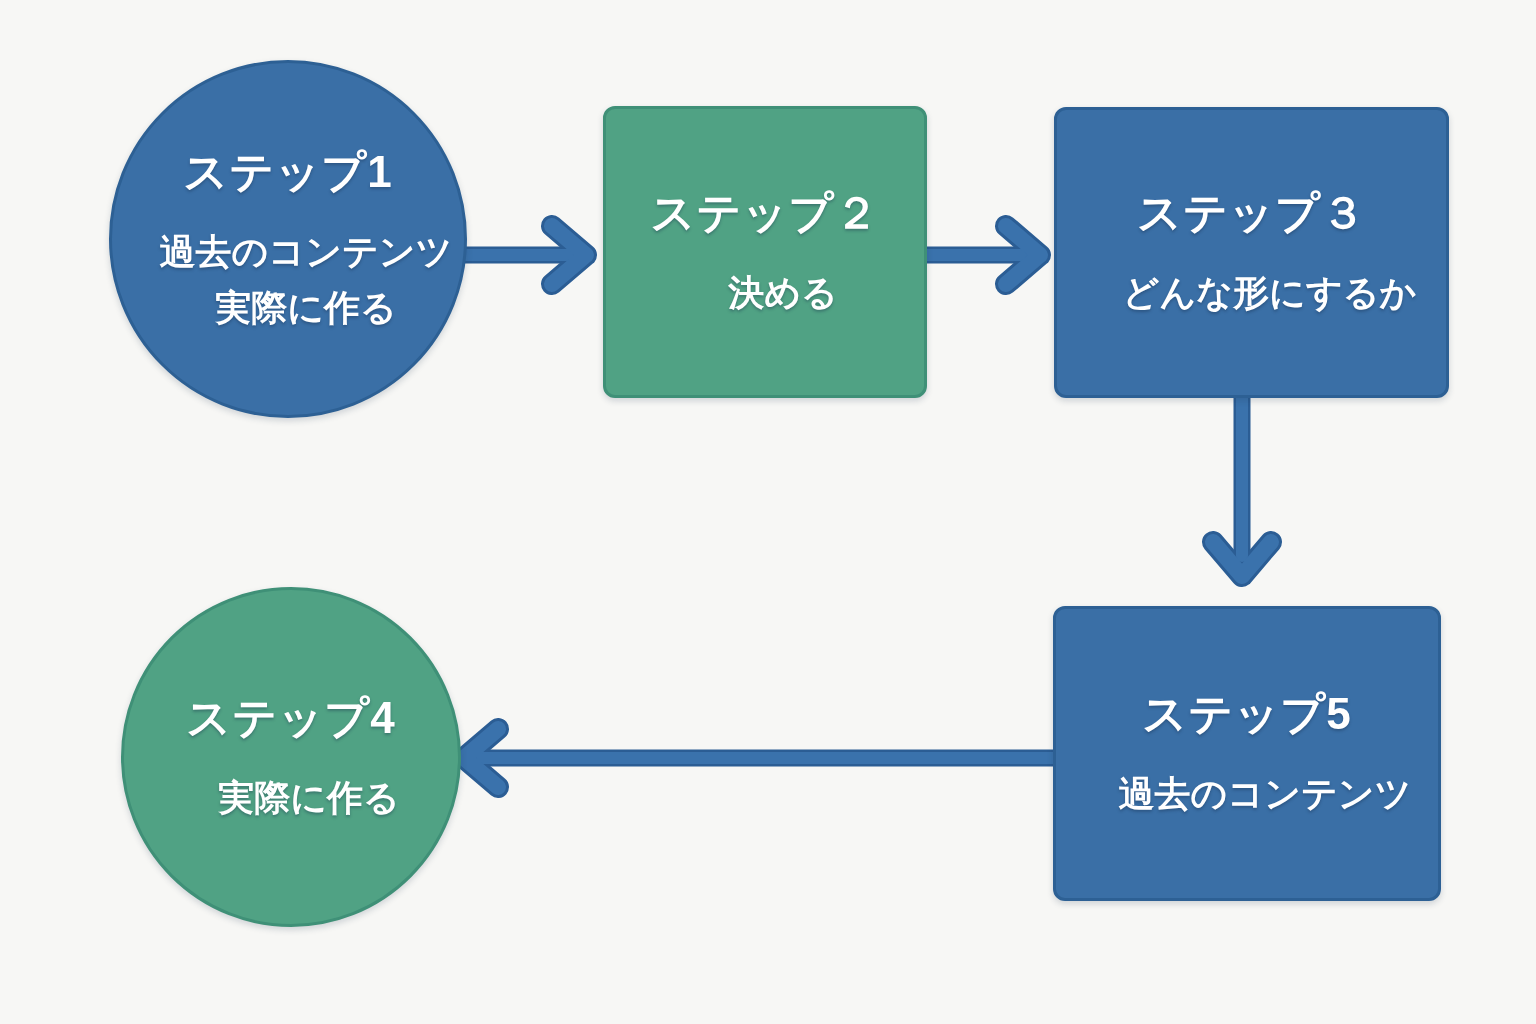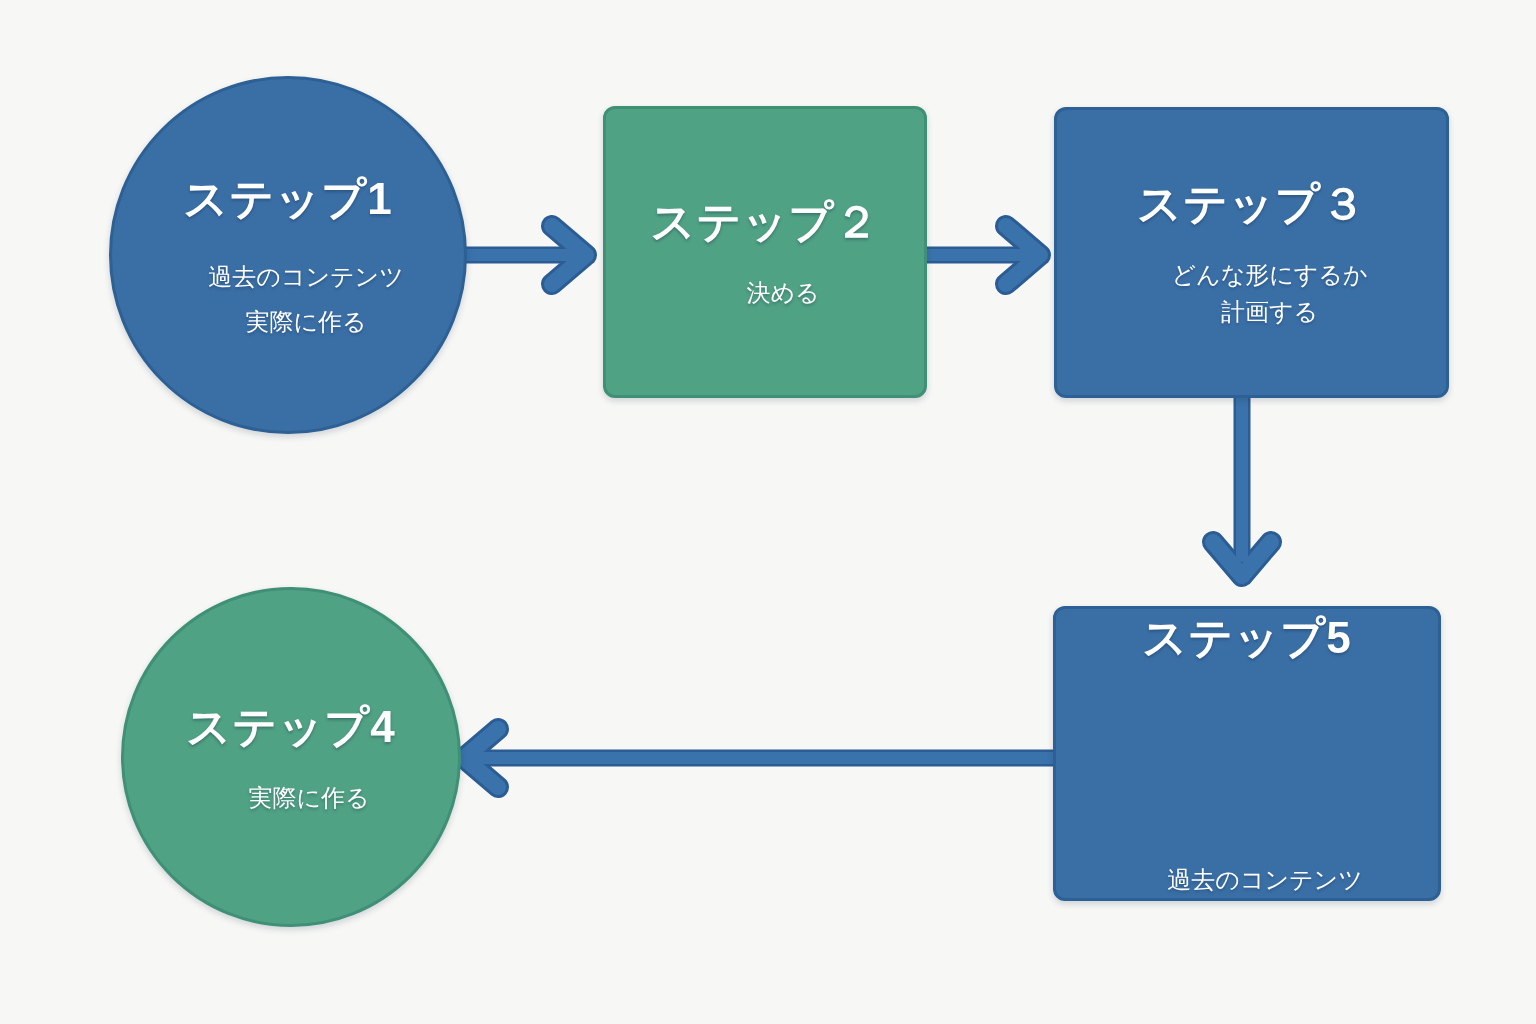--- a/index.html
+++ b/index.html
@@ -36,33 +36,33 @@
   .node.rect   { border-radius: 12px; }
 
   .node-title {
     font-size: 44px;
     font-weight: 700;
     letter-spacing: 1px;
     margin-bottom: 22px;
     text-shadow: 0 2px 3px rgba(20,40,70,0.35);
   }
   .node-line {
-    font-size: 24px;
-    font-weight: 400;
+    font-size: 36px;
+    font-weight: 700;
     line-height: 1.55;
     text-shadow: 0 2px 3px rgba(20,40,70,0.35);
     margin-left: 36px;
   }
 
   
-  #step1 { left: 109px; top: 76px;  width: 352px; height: 352px; gap: 7px; }
+  #step1 { left: 109px; top: 60px;  width: 352px; height: 352px; }
   #step2 { left: 603px; top: 106px; width: 318px; height: 286px; }
   #step3 { left: 1054px; top: 107px; width: 389px; height: 285px; }
   #step4 { left: 121px; top: 587px; width: 334px; height: 334px; }
-  #step5 { left: 1053px; top: 606px; width: 382px; height: 289px; justify-content: space-between; }
+  #step5 { left: 1053px; top: 606px; width: 382px; height: 289px; }
 
   .arrow-outline {
     fill: none;
     stroke: var(--arrow_dark, #2b5d94);
     stroke-linecap: round;
     stroke-linejoin: round;
   }
   .arrow-fill {
     fill: none;
     stroke: var(--arrow, #3a72ac);
@@ -117,21 +117,20 @@
   </div>
 
   <div id="step2" class="node rect green">
     <div class="node-title">ステップ２</div>
     <div class="node-line">決める</div>
   </div>
 
   <div id="step3" class="node rect blue">
     <div class="node-title">ステップ３</div>
     <div class="node-line">どんな形にするか</div>
-    <div class="node-line">計画する</div>
   </div>
 
   <div id="step4" class="node circle green">
     <div class="node-title">ステップ4</div>
     <div class="node-line">実際に作る</div>
   </div>
 
   <div id="step5" class="node rect blue">
     <div class="node-title">ステップ5</div>
     <div class="node-line">過去のコンテンツ</div>

